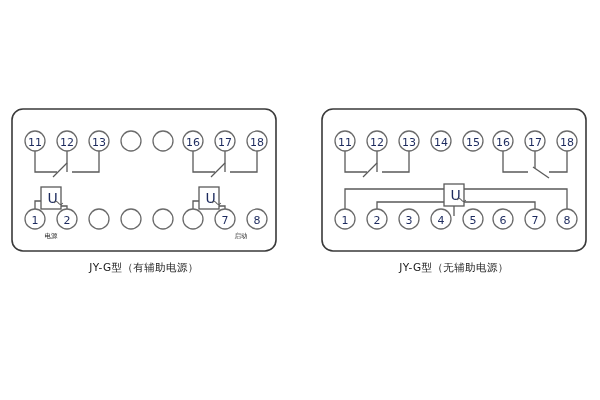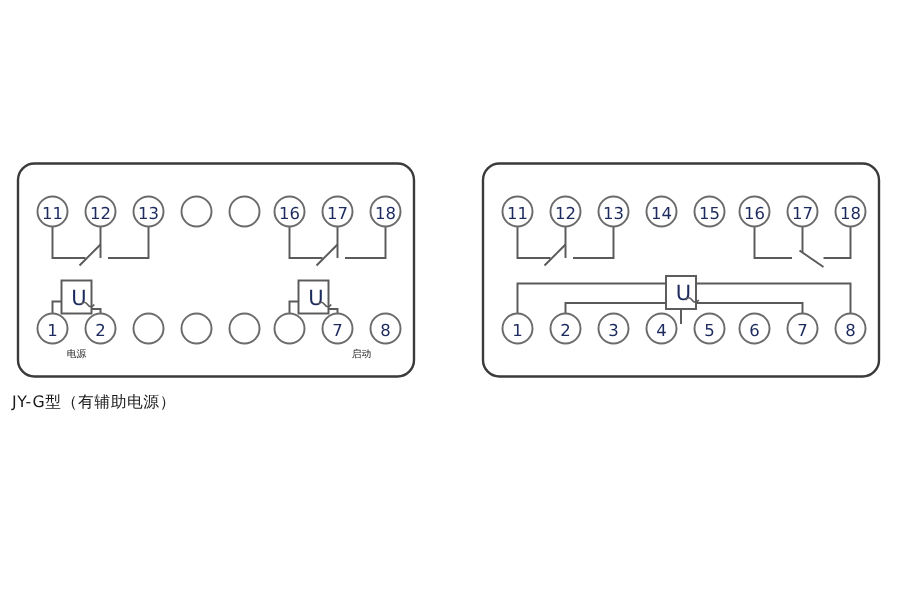--- a/index.html
+++ b/index.html
@@ -21,21 +21,21 @@
   .diagram-block {
     position: absolute;
     top: 105px;
   }
   #block-left  { left: 8px;   width: 272px; }
   #block-right { left: 318px; width: 272px; }
 
   .svg-wrap { display: block; }
 
   .caption {
-    text-align: left;
+    text-align: center;
     font-size: 10.5px;
     color: #1a1a1a;
     letter-spacing: 0.4px;
     margin-top: 6px;
     font-family: "DejaVu Sans", "Liberation Sans", sans-serif;
     white-space: nowrap;
   }
 </style>
 </head>
 <body>
@@ -193,15 +193,16 @@
         <text x="185" y="119" text-anchor="middle" font-size="11" fill="#1c2a5e" font-family="DejaVu Sans, sans-serif">6</text>
 
         <circle cx="217" cy="114" r="10" fill="#ffffff" stroke="#6b6b6b" stroke-width="1.3"></circle>
         <text x="217" y="119" text-anchor="middle" font-size="11" fill="#1c2a5e" font-family="DejaVu Sans, sans-serif">7</text>
 
         <circle cx="249" cy="114" r="10" fill="#ffffff" stroke="#6b6b6b" stroke-width="1.3"></circle>
         <text x="249" y="119" text-anchor="middle" font-size="11" fill="#1c2a5e" font-family="DejaVu Sans, sans-serif">8</text>
       </g>
     </svg>
 
+    <div class="caption">JY-G型（无辅助电源）</div>
   </div>
 
 </div>
 
 </body></html>

